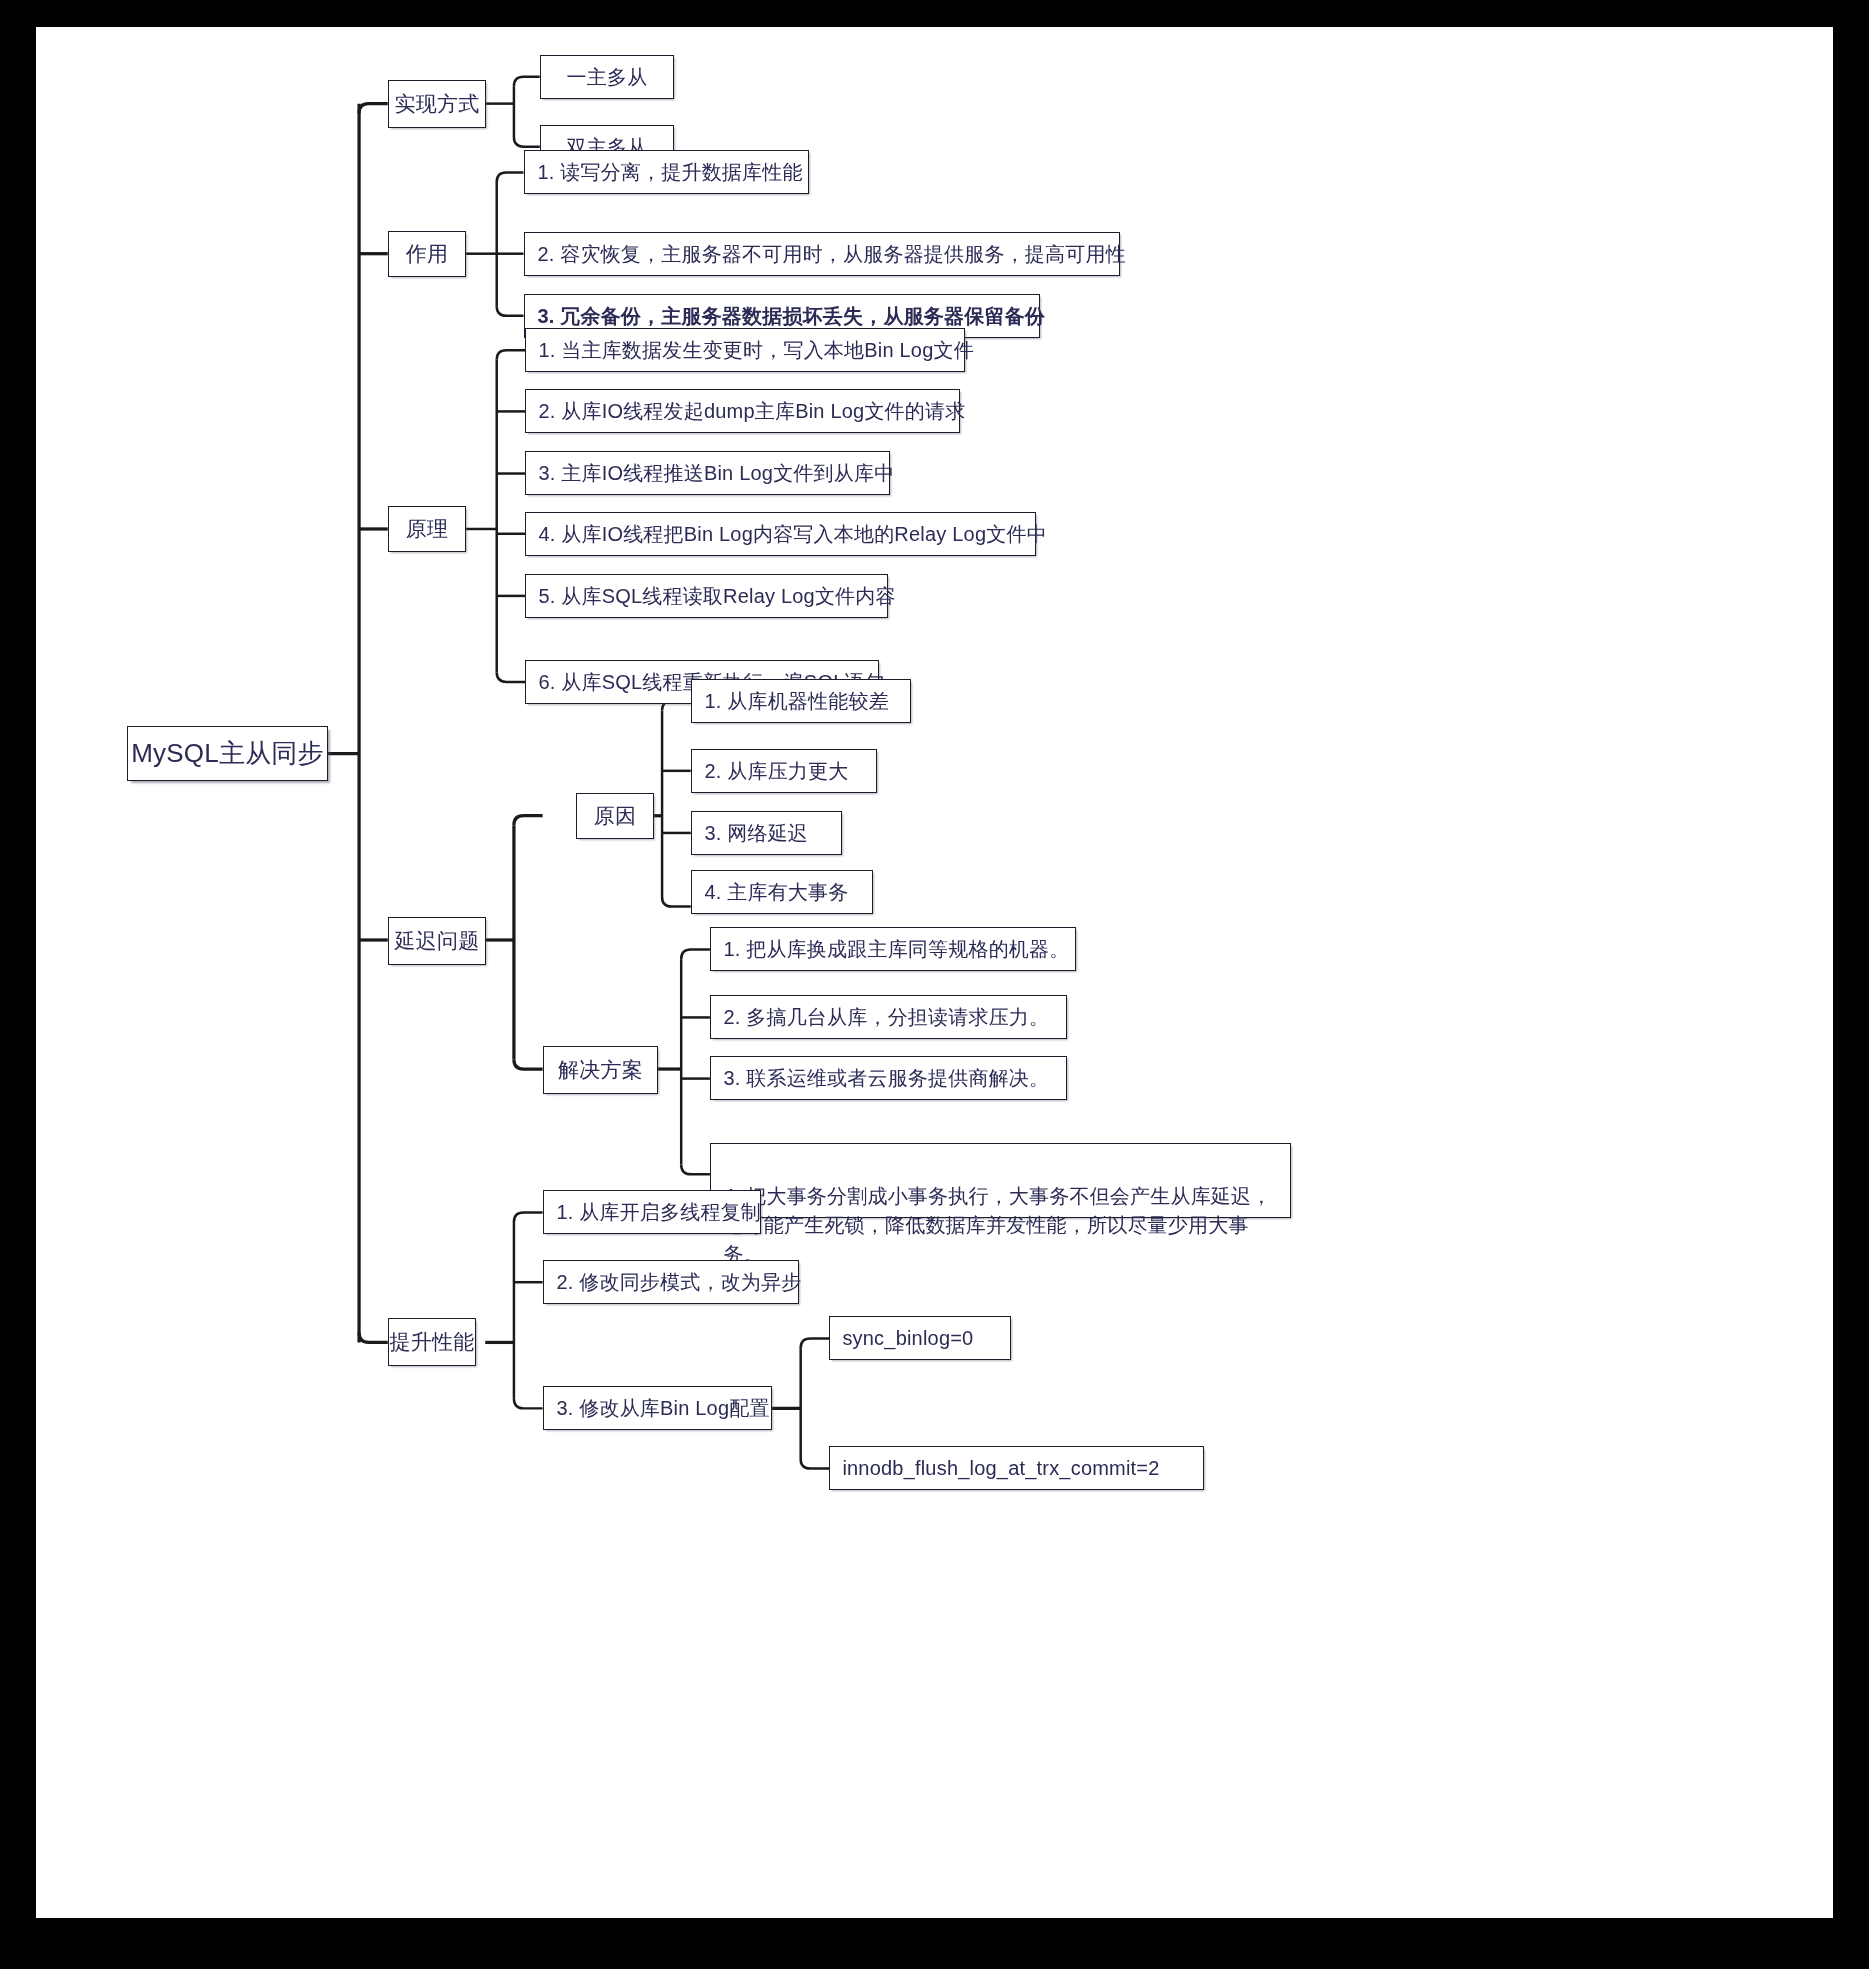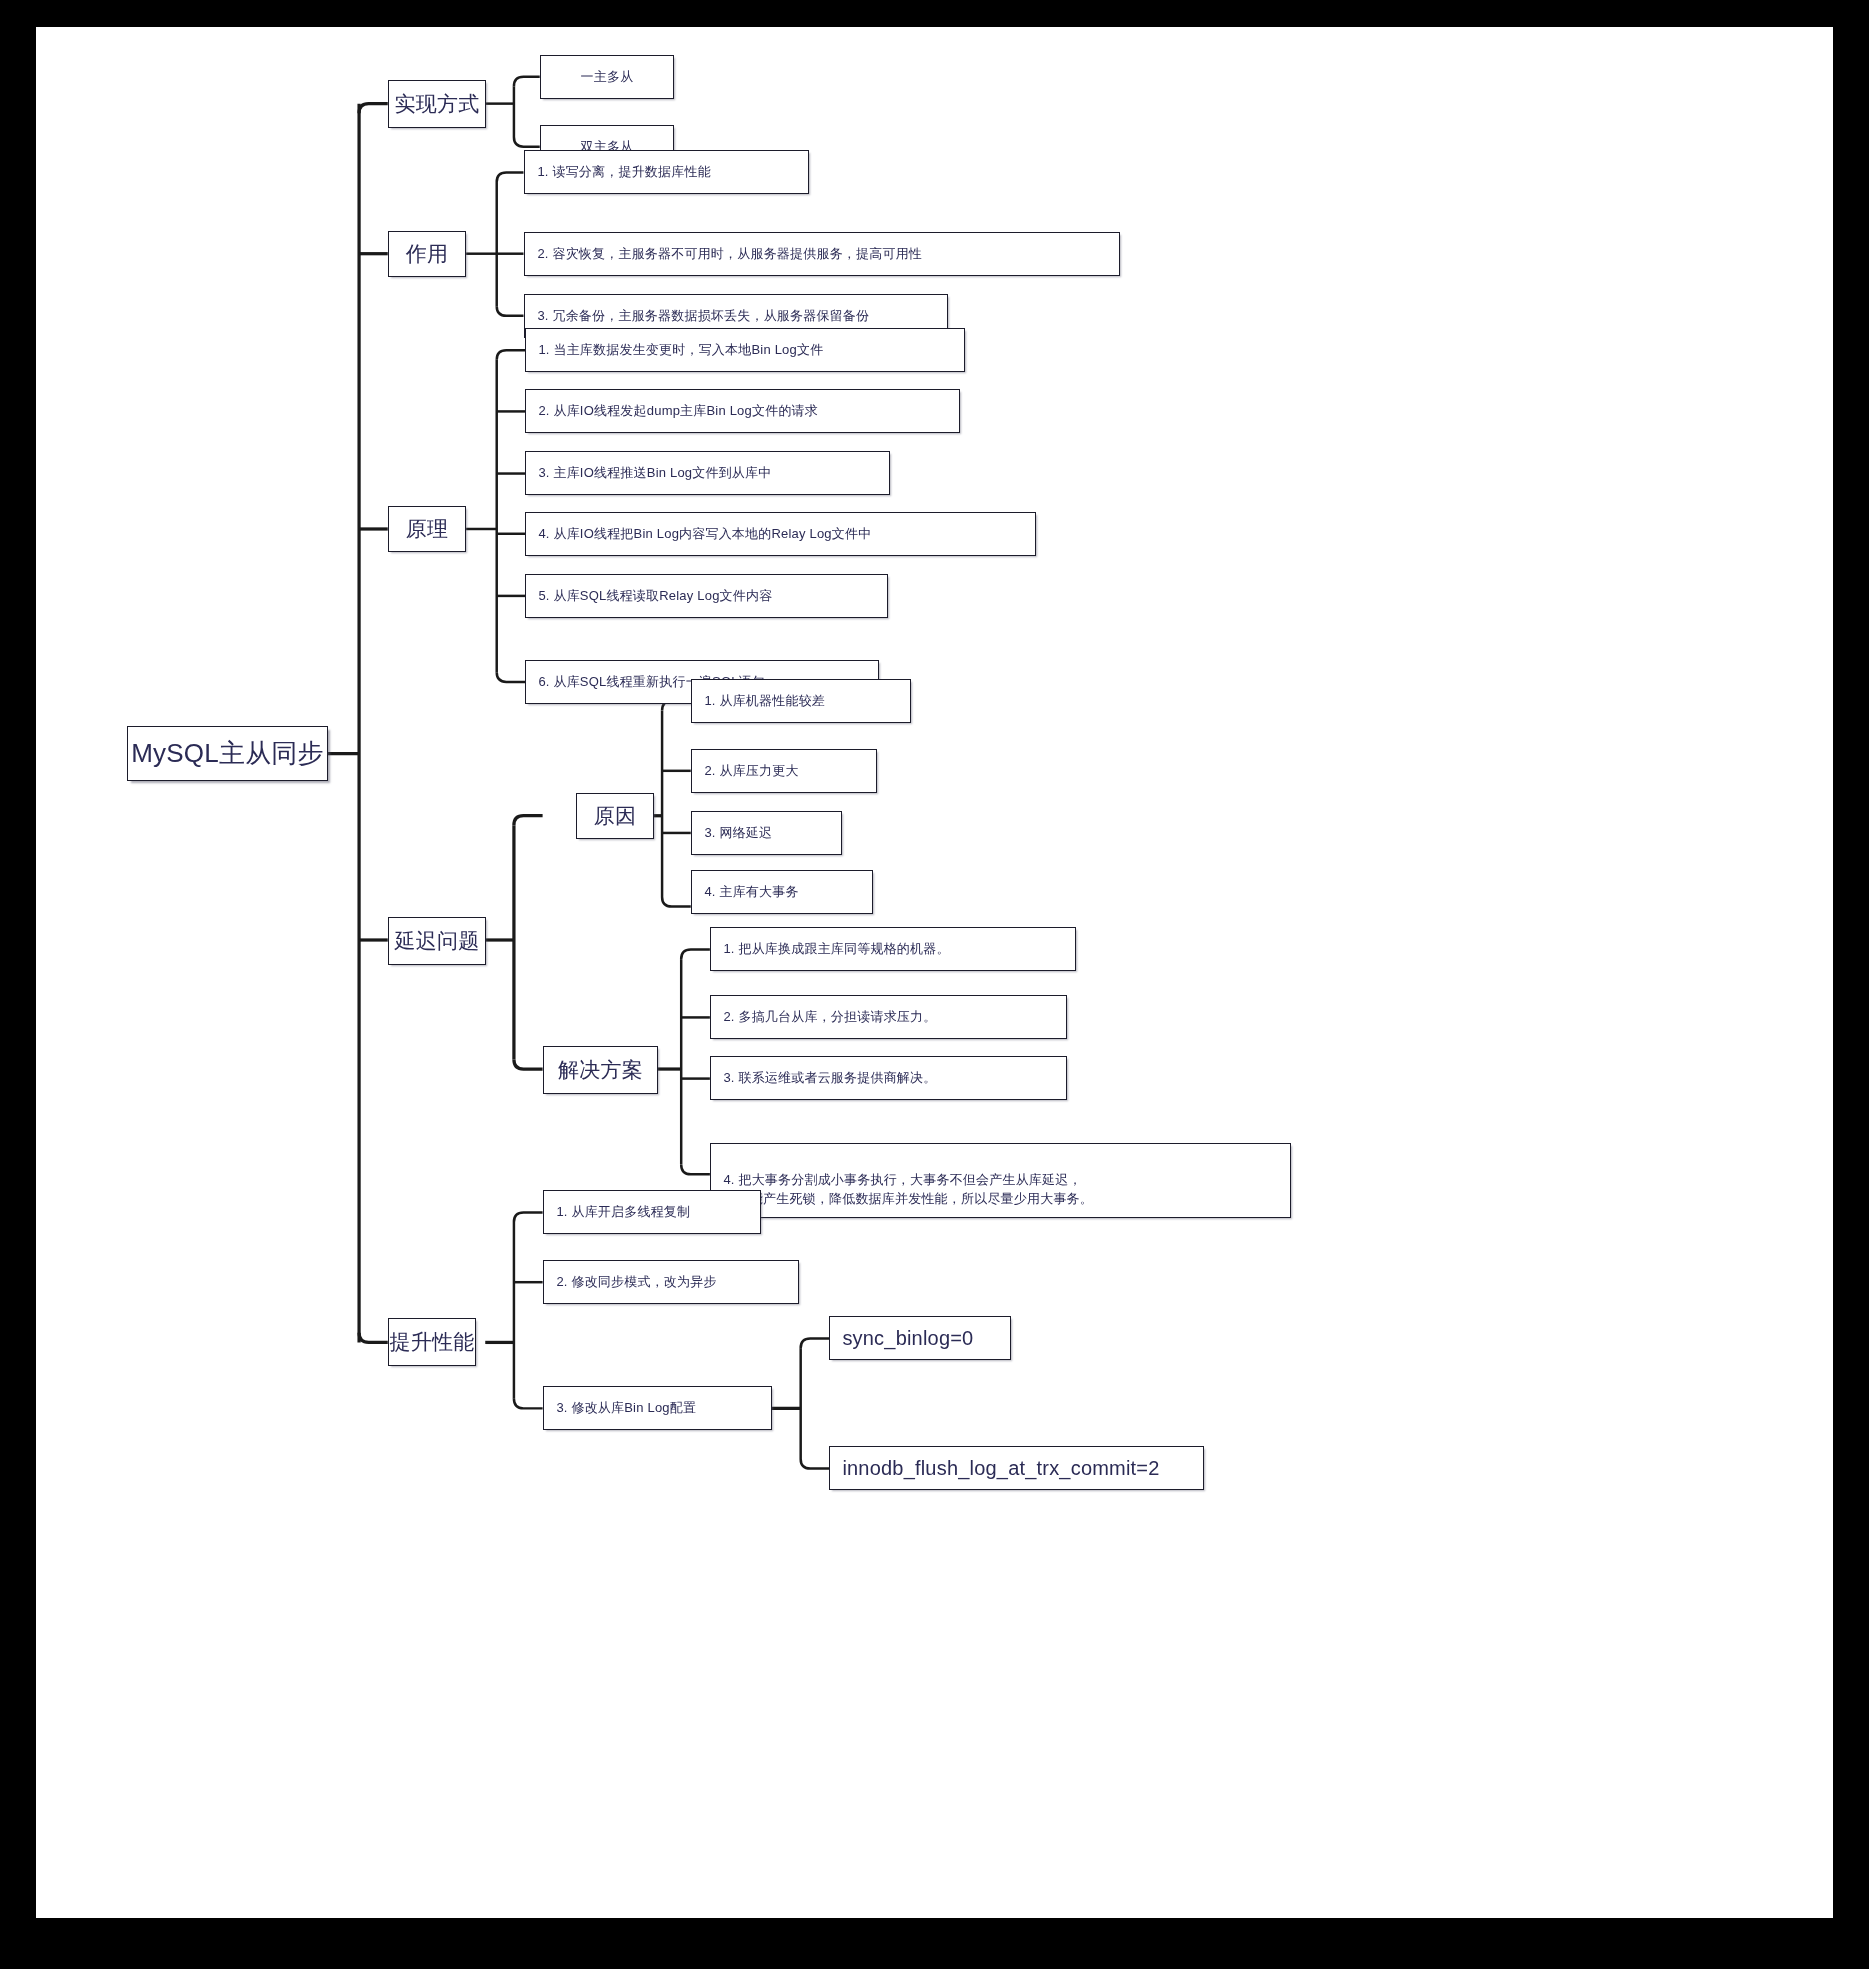--- a/index.html
+++ b/index.html
@@ -30,21 +30,21 @@
     box-shadow:2.4px 2.4px 1.9px -1px rgba(90,90,110,.45);
     line-height:1.25;
   }
   .node.left{justify-content:flex-start;padding-left:12.4px;}
   .root{
     font-size:26px;
     border-width:1.9px;
     box-shadow:2.9px 2.9px 1.9px -1px rgba(90,90,110,.5);
   }
   .branch{font-size:21px;}
-  .leaf{font-size:13px;}
+  .leaf{font-size:20px;}
   .leaf2{font-size:20px;}
   .multiline{
     display:block;
     padding:8.6px 12.4px 8.6px 12.4px;
     white-space:pre-line;
     line-height:1.45;
     text-align:left;
   }
   svg.wires{position:absolute;left:0;top:0;width:1797px;height:1891px;pointer-events:none;}
   svg.wires path{fill:none;stroke:#1a1a1a;stroke-width:2.6;stroke-linecap:butt;stroke-linejoin:round;}
@@ -138,21 +138,21 @@
 
   <div class="node branch" style="left:352px;top:204px;width:78px;height:46px;">
     <span>作用</span>
   </div>
   <div class="node leaf left" style="left:488px;top:123px;width:285px;height:44px;">
     <span>1. 读写分离，提升数据库性能</span>
   </div>
   <div class="node leaf left" style="left:488px;top:205px;width:596px;height:44px;">
     <span>2. 容灾恢复，主服务器不可用时，从服务器提供服务，提高可用性</span>
   </div>
-  <div class="node leaf left" style="left:488px;top:267px;width:424px;height:44px;">
+  <div class="node leaf left" style="left:488px;top:267px;width:516px;height:44px;font-weight:bold;">
     <span>3. 冗余备份，主服务器数据损坏丢失，从服务器保留备份</span>
   </div>
 
   <div class="node branch" style="left:352px;top:479px;width:78px;height:46px;">
     <span>原理</span>
   </div>
   <div class="node leaf left" style="left:489px;top:301px;width:440px;height:44px;">
     <span>1. 当主库数据发生变更时，写入本地Bin Log文件</span>
   </div>
   <div class="node leaf left" style="left:489px;top:362px;width:435px;height:44px;">

